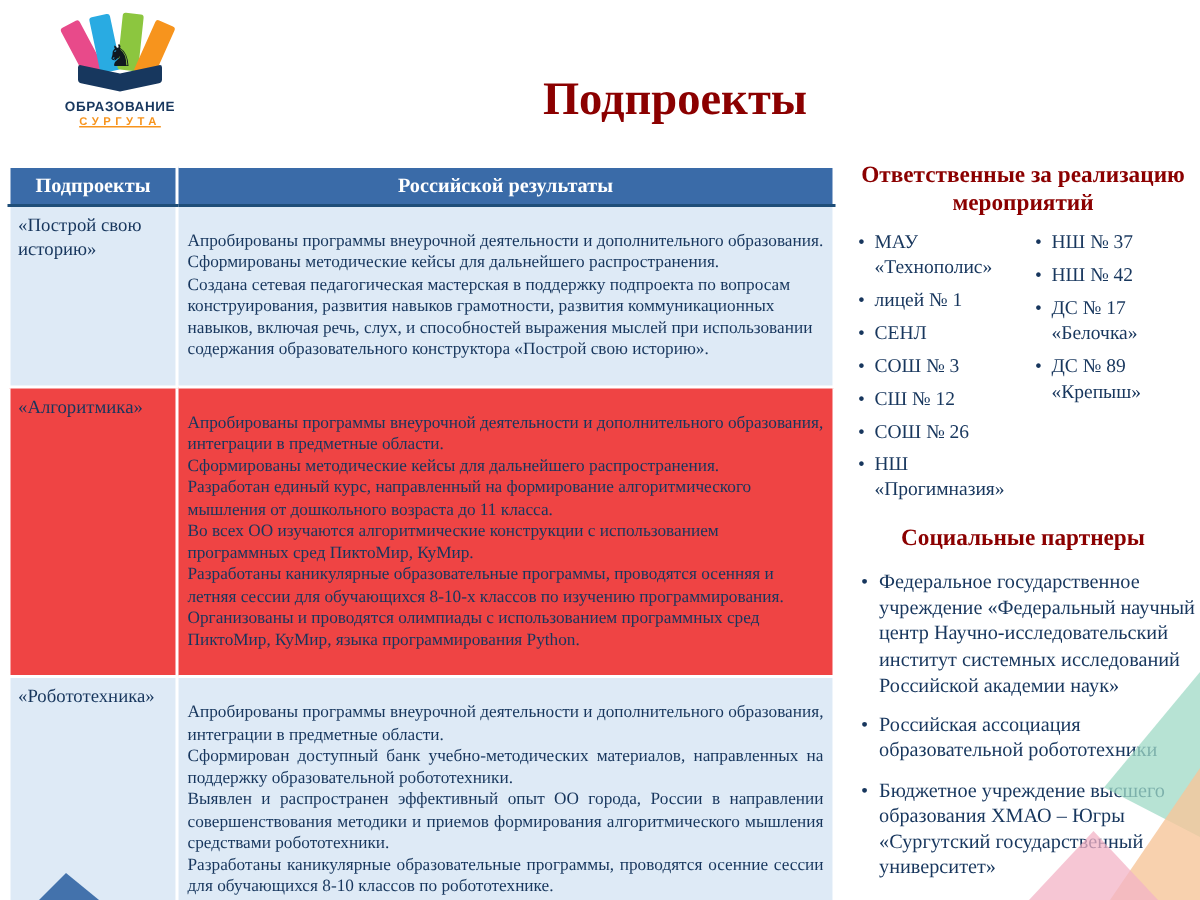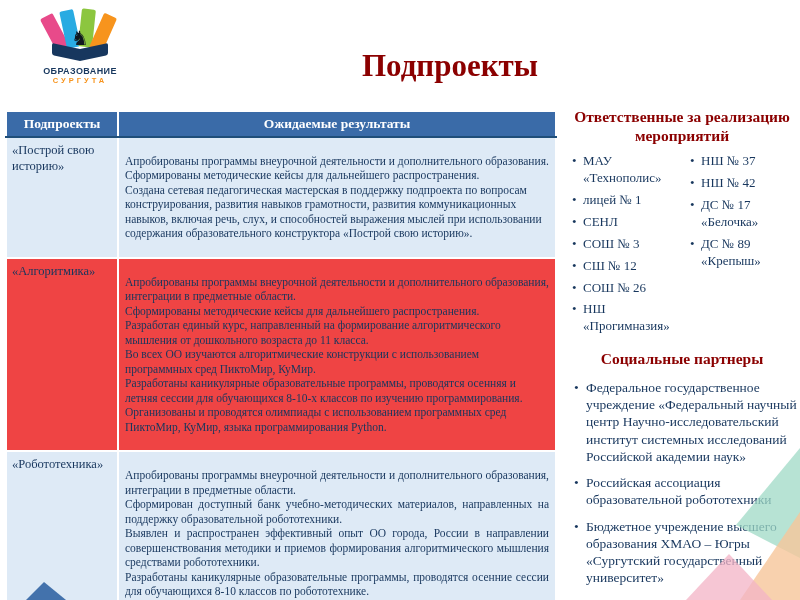--- a/index.html
+++ b/index.html
@@ -16,21 +16,21 @@
   .book.b1 { left:18px; background:#e84a8a; transform:rotate(-28deg); }
   .book.b2 { left:33px; background:#29abe2; transform:rotate(-12deg); top:4px; }
   .book.b3 { left:50px; background:#8cc63f; transform:rotate(6deg); top:3px; }
   .book.b4 { left:66px; background:#f7941d; transform:rotate(24deg); top:8px; }
   .open-book { position:absolute; left:22px; top:40px; width:56px; height:14px; }
   .open-book .half { position:absolute; width:28px; height:12px; background:#17375e; }
   .open-book .half.l { left:0; transform:skewY(12deg); border-radius:2px 0 0 2px; }
   .open-book .half.r { right:0; transform:skewY(-12deg); border-radius:0 2px 2px 0; }
   .knight { position:absolute; left:0; right:0; top:22px; font-size:20px; color:#101820; line-height:1; }
   .logo-line1 { font-family:"Liberation Sans", sans-serif; font-size:9px; font-weight:bold; color:#17375e; letter-spacing:0.4px; margin-top:4px; }
-  .logo-line2 { font-family:"Liberation Sans", sans-serif; font-size:7.5px; font-weight:bold; color:#f7941d; letter-spacing:3px; }
+  .logo-line2 { font-family:"Liberation Sans", sans-serif; font-size:7.5px; font-weight:bold; color:#f7941d; letter-spacing:3px;text-decoration:underline; }
 
   
   .slide-title {
     position:absolute; top:48px; left:110px; right:10px; text-align:center;
     font-size:31px; font-weight:bold; color:#8b0000;
   }
 
   
   table.subprojects {
     position:absolute; left:5px; top:110px; width:552px;
@@ -123,21 +123,21 @@
   <div class="slide-title">Подпроекты</div>
 
   <table class="subprojects">
     <colgroup>
         <col class="c-name">
         <col>
       </colgroup>
     <tbody>
         <tr>
       <th>Подпроекты</th>
-      <th>Ожидаемые результаты</th>
+      <th>Российской результаты</th>
     </tr>
     <tr class="row-1 r-odd">
       <td class="name-cell">«Построй свою историю»</td>
       <td class="result-cell">Апробированы программы внеурочной деятельности и дополнительного образования.
 Сформированы методические кейсы для дальнейшего распространения.
 Создана сетевая педагогическая мастерская в поддержку подпроекта по вопросам конструирования, развития навыков грамотности, развития коммуникационных навыков, включая речь, слух, и способностей выражения мыслей при использовании содержания образовательного конструктора «Построй свою историю».</td>
     </tr>
     <tr class="row-2 r-even">
       <td class="name-cell">«Алгоритмика»</td>
       <td class="result-cell">Апробированы программы внеурочной деятельности и дополнительного образования, интеграции в предметные области.

